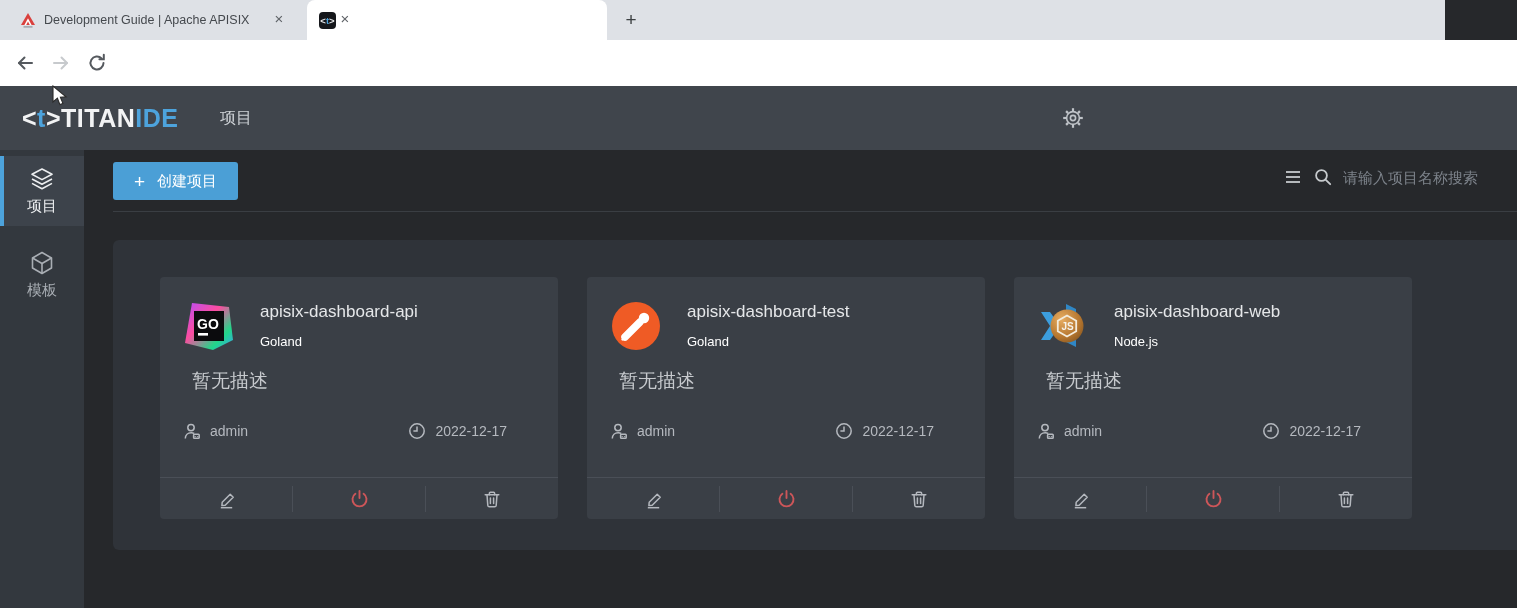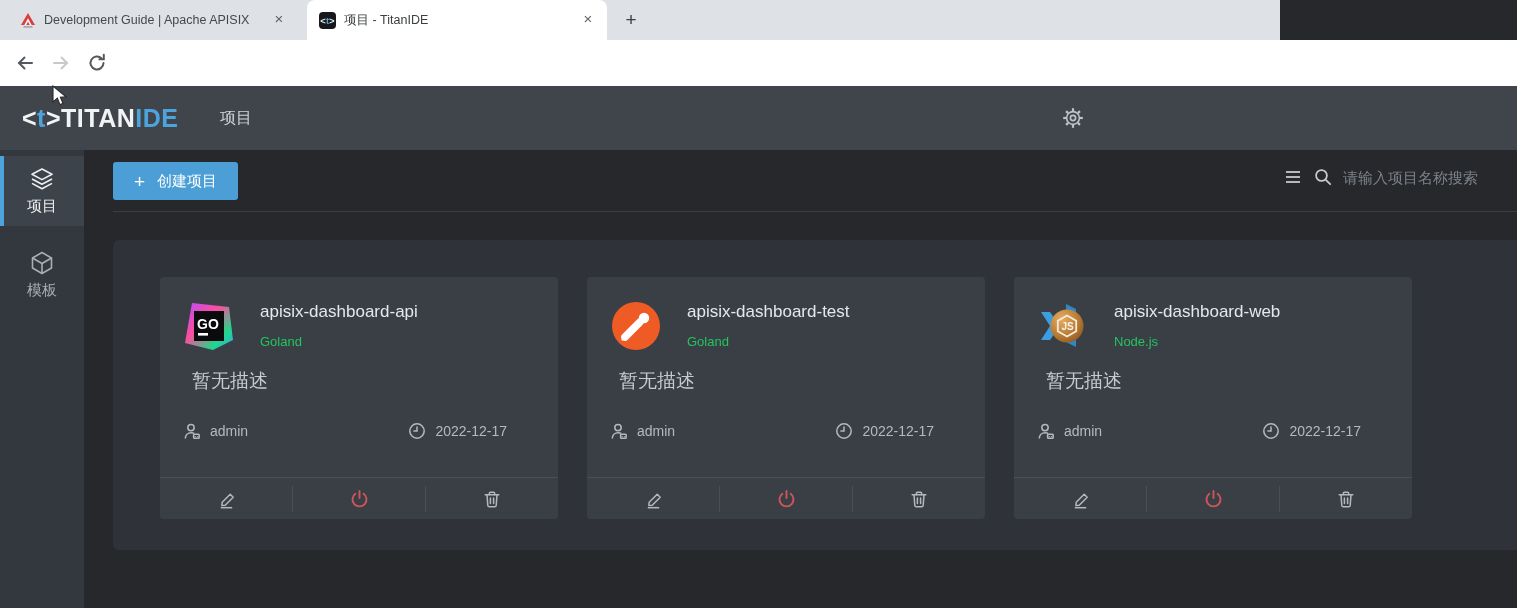--- a/index.html
+++ b/index.html
@@ -1,20 +1,20 @@
 <!DOCTYPE html>
 <html><head>
 <meta charset="utf-8">
 <style>
   * { box-sizing: border-box; margin: 0; padding: 0; }
   html,body { width:1517px; height:608px; overflow:hidden; }
   body { font-family:"Liberation Sans", sans-serif; position:relative; background:#26282b; }
 
   
-  .tabstrip { position:absolute; left:0; top:0; width:1280px; height:40px; background:#dee1e6; }
+  .tabstrip { position:absolute; left:0; top:0; width:1445px; height:40px; background:#dee1e6; }
   .tab { position:absolute; top:0; height:40px; display:flex; align-items:center; padding:0 10px 0 12px; font-size:12.5px; color:#45494e; }
   .tab .title { flex:1; white-space:nowrap; overflow:hidden; margin:0 8px; }
   .tab.inactive { left:8px; width:290px; }
   .tab.active { left:307px; width:300px; background:#fff; border-radius:8px 8px 0 0; color:#3c4043; }
   .tab-close { width:18px; height:18px; line-height:16px; text-align:center; font-size:15px; color:#5f6368; border-radius:50%; cursor:default; }
   .newtab { position:absolute; left:618px; top:7px; width:26px; height:26px; display:flex; align-items:center; justify-content:center; font-size:19px; color:#3c4043; border-radius:50%; }
   .favicon { width:16px; height:16px; flex:0 0 16px; }
   .fav-titan { width:17px; height:17px; background:#15171b; border-radius:4px; color:#e9eaec; font-size:9.5px; font-weight:bold; display:flex; align-items:center; justify-content:center; letter-spacing:0; }
   .fav-titan b { color:#4da3dc; font-weight:bold; }
 
@@ -46,21 +46,21 @@
   .search-zone { position:absolute; right:12px; top:0; height:54px; display:flex; align-items:center; gap:11px; }
   .search-input { width:162px; background:transparent; border:none; outline:none; color:#dfe3e6; font-size:15px; font-family:inherit; }
   .search-input::placeholder { color:#7c828a; }
   .tool-divider { position:absolute; left:29px; right:0; top:61px; border-top:1px solid #3a3e43; }
 
   .panel { position:absolute; left:29px; right:0; top:90px; height:310px; background:#2f3339; border-radius:6px 0 0 6px; }
   .cards { display:flex; gap:29px; padding:37px 0 0 47px; }
   .card { position:relative; width:398px; height:242px; background:#3a3f46; border-radius:4px; }
   .card-icon { position:absolute; left:23px; top:23px; width:52px; height:52px; }
   .card-title { position:absolute; left:100px; top:25px; font-size:17px; color:#e5e7e9;text-align:center; }
-  .card-sub { position:absolute; left:100px; top:57px; font-size:13px; color:#22c55e; }
+  .card-sub { position:absolute; left:100px; top:57px; font-size:13px; color:#ffffff; }
   .card-desc { position:absolute; left:32px; top:91px; font-size:19px; color:#c6c9cd; }
   .card-meta { position:absolute; left:23px; right:51px; top:145px; display:flex; justify-content:space-between; align-items:center; color:#b5b9bf; font-size:14px; }
   .meta-cell { display:flex; align-items:center; gap:9px; }
   .card-footer { position:absolute; left:0; right:0; bottom:0; height:42px; border-top:1px solid #4a4f57; display:flex; align-items:center; }
   .action { flex:1; display:flex; align-items:center; justify-content:center; height:100%; }
   .vsep { width:1px; height:26px; background:#4a4f57; }
 
   .cursor { position:absolute; left:52px; top:85px; z-index:50; pointer-events:none; }
 </style>
 </head>
@@ -76,21 +76,20 @@
     </svg>
     <span class="title">Development Guide | Apache APISIX</span>
     <span class="tab-close">×</span>
   </div>
   <div class="tab active">
     <span class="fav-titan">
         <span>&lt;</span>
         <b>t</b>
         <span>&gt;</span>
       </span>
-    <span class="title">项目 - TitanIDE</span>
     <span class="tab-close">×</span>
   </div>
   <div class="newtab">+</div>
 </div>
 
 <div class="addressbar">
   <svg class="nav-ico" viewBox="0 0 22 22" fill="none" stroke="#55595e" stroke-width="2" stroke-linecap="round" stroke-linejoin="round">
     <path d="M18 11 H5"></path>
       <path d="M10.5 5.5 L5 11 l5.5 5.5"></path>
   </svg>

